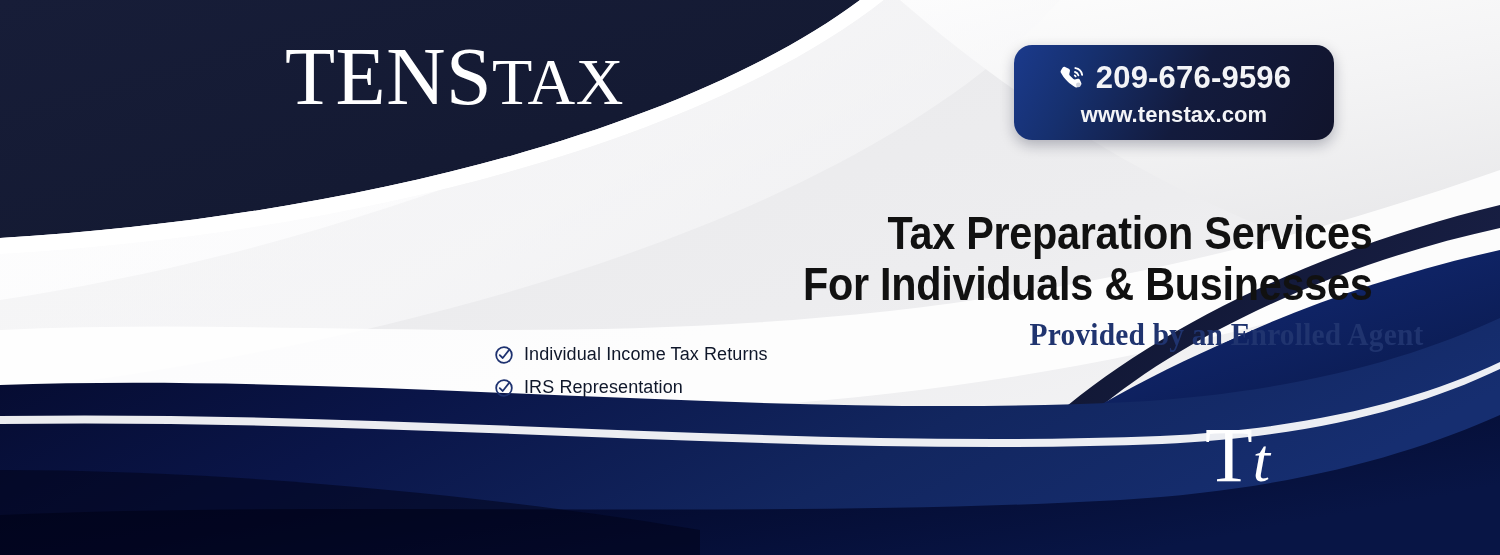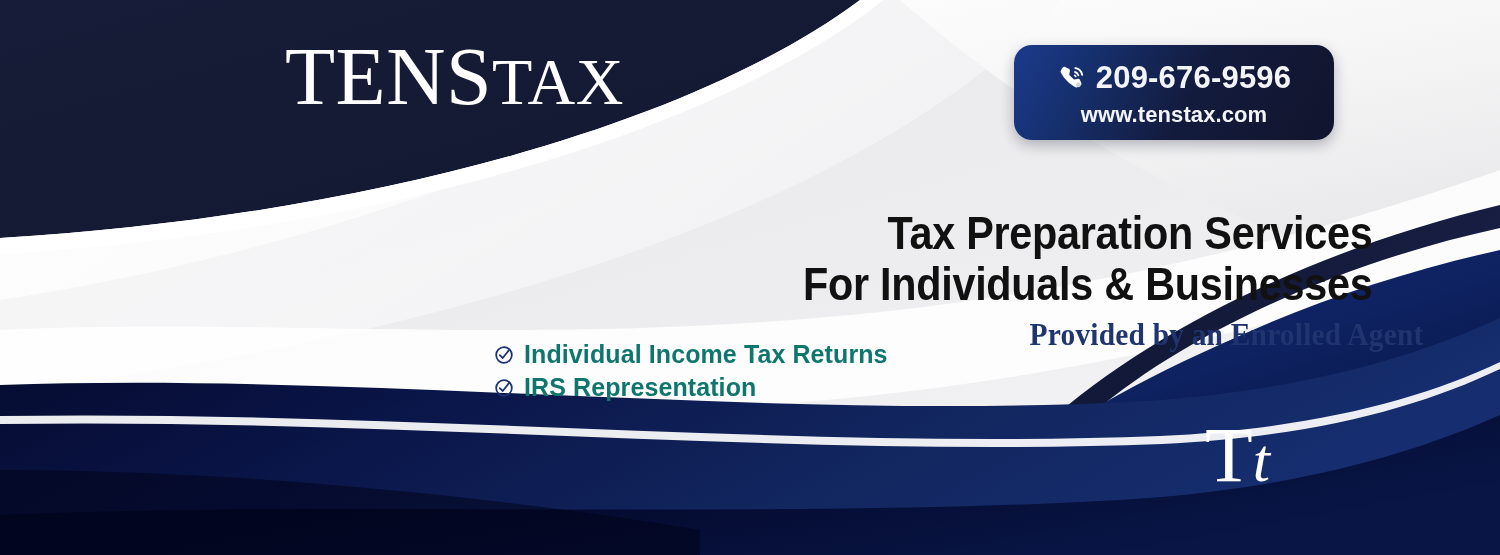--- a/index.html
+++ b/index.html
@@ -126,26 +126,25 @@
     list-style: none;
   }
   .service-item {
     display: flex;
     align-items: center;
     gap: 10px;
     height: 33px;
   }
   .check-icon { width: 20px; height: 20px; display: block; flex: 0 0 auto; }
   .service-label {
-    color: #0f766e;
-    font-size: 25px;
+    color: #0f172a;
+    font-size: 18px;
     line-height: 31px;
     letter-spacing: 0.1px;
     white-space: nowrap;
-    font-weight: bold;
   }
 
   
   #monogram {
     position: absolute;
     left: 1205px;
     top: 412px;
     color: #ffffff;
     font-family: "Liberation Serif", "DejaVu Serif", serif;
     font-size: 78px;

